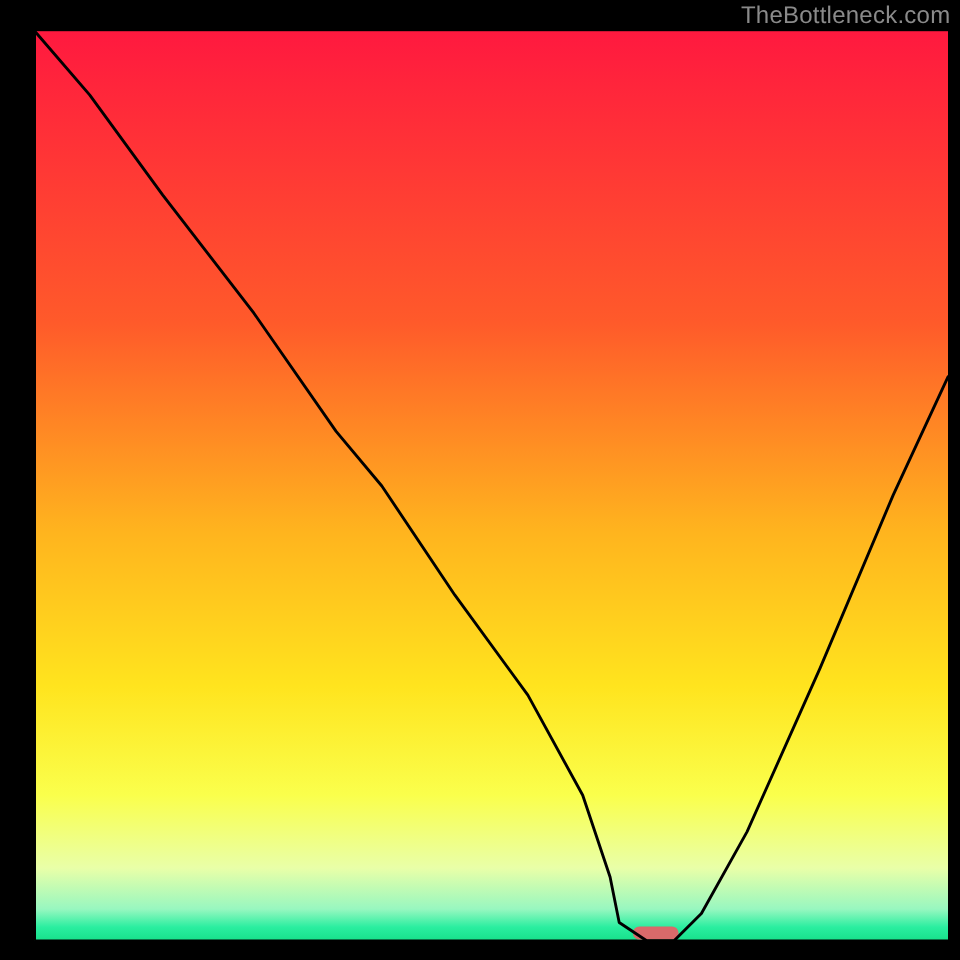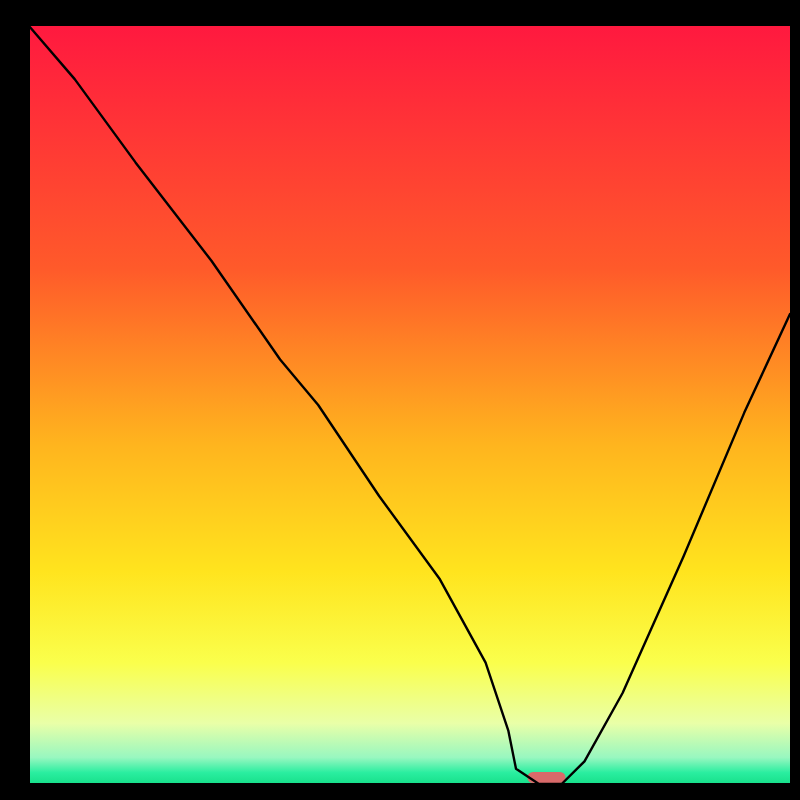--- a/index.html
+++ b/index.html
@@ -30,20 +30,21 @@
   svg {
     position: absolute;
     top: 0;
     left: 0;
   }
 </style>
 </head>
 <body>
 
 <div class="container">
+  <div class="watermark">TheBottleneck.com</div>
   <svg id="plot" width="800" height="800">
       <defs>
         <linearGradient id="bg-grad" x1="0" y1="0" x2="0" y2="1">
           <stop offset="0%" stop-color="#ff193f"></stop>
           <stop offset="32%" stop-color="#ff5a2a"></stop>
           <stop offset="55.00000000000001%" stop-color="#ffb41e"></stop>
           <stop offset="72%" stop-color="#ffe41e"></stop>
           <stop offset="84%" stop-color="#faff4c"></stop>
           <stop offset="92%" stop-color="#e9ffa8"></stop>
           <stop offset="96.5%" stop-color="#98f7c0"></stop>

